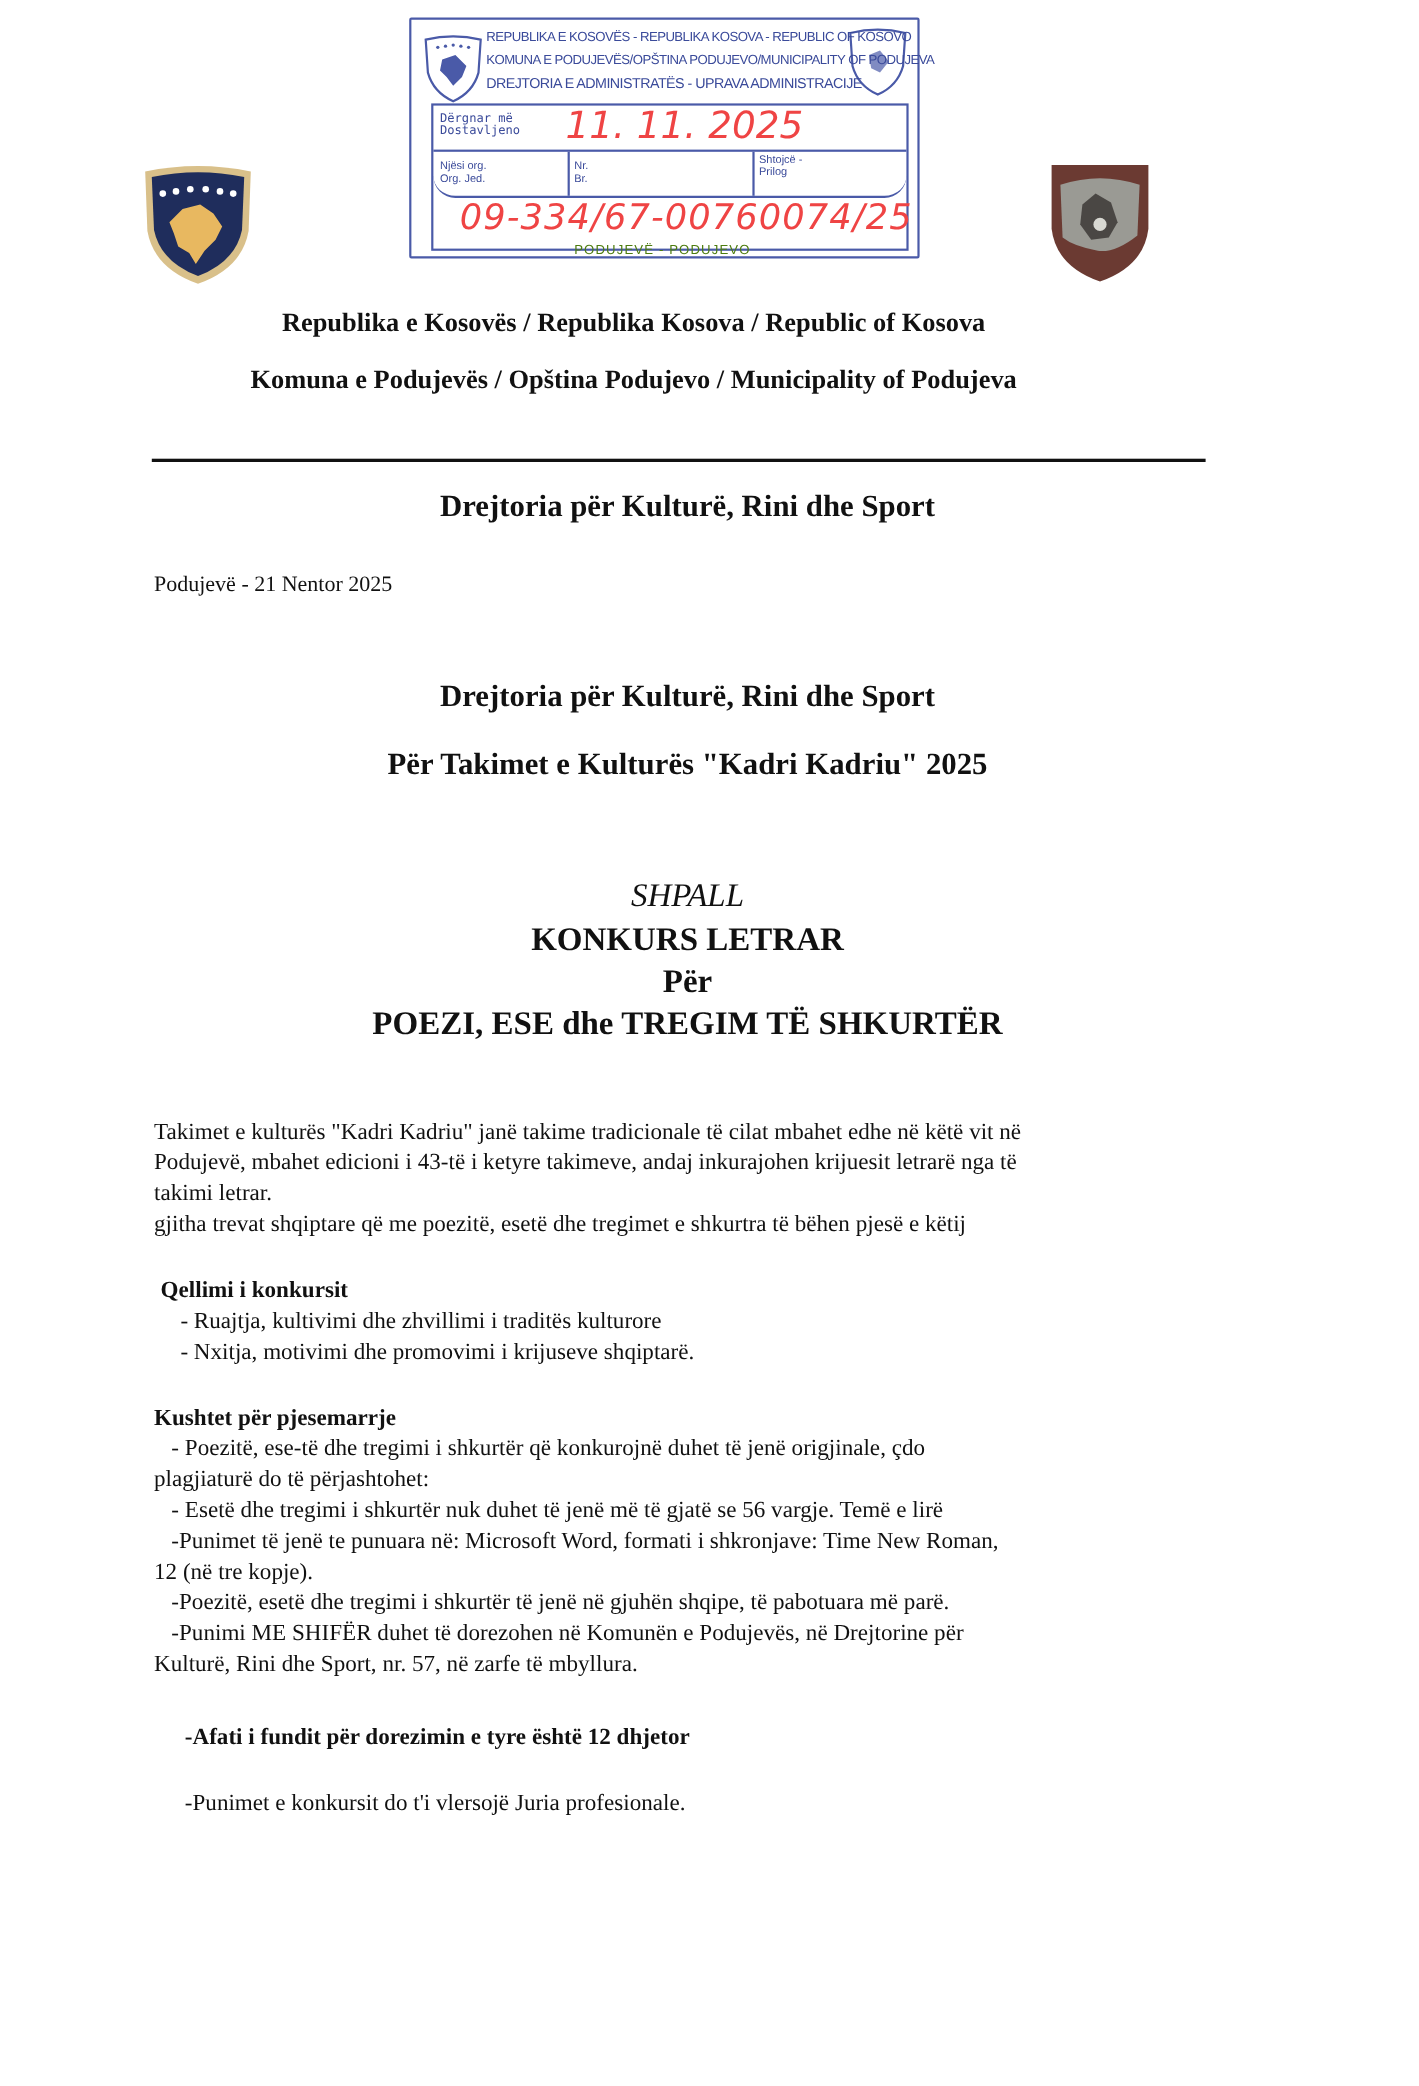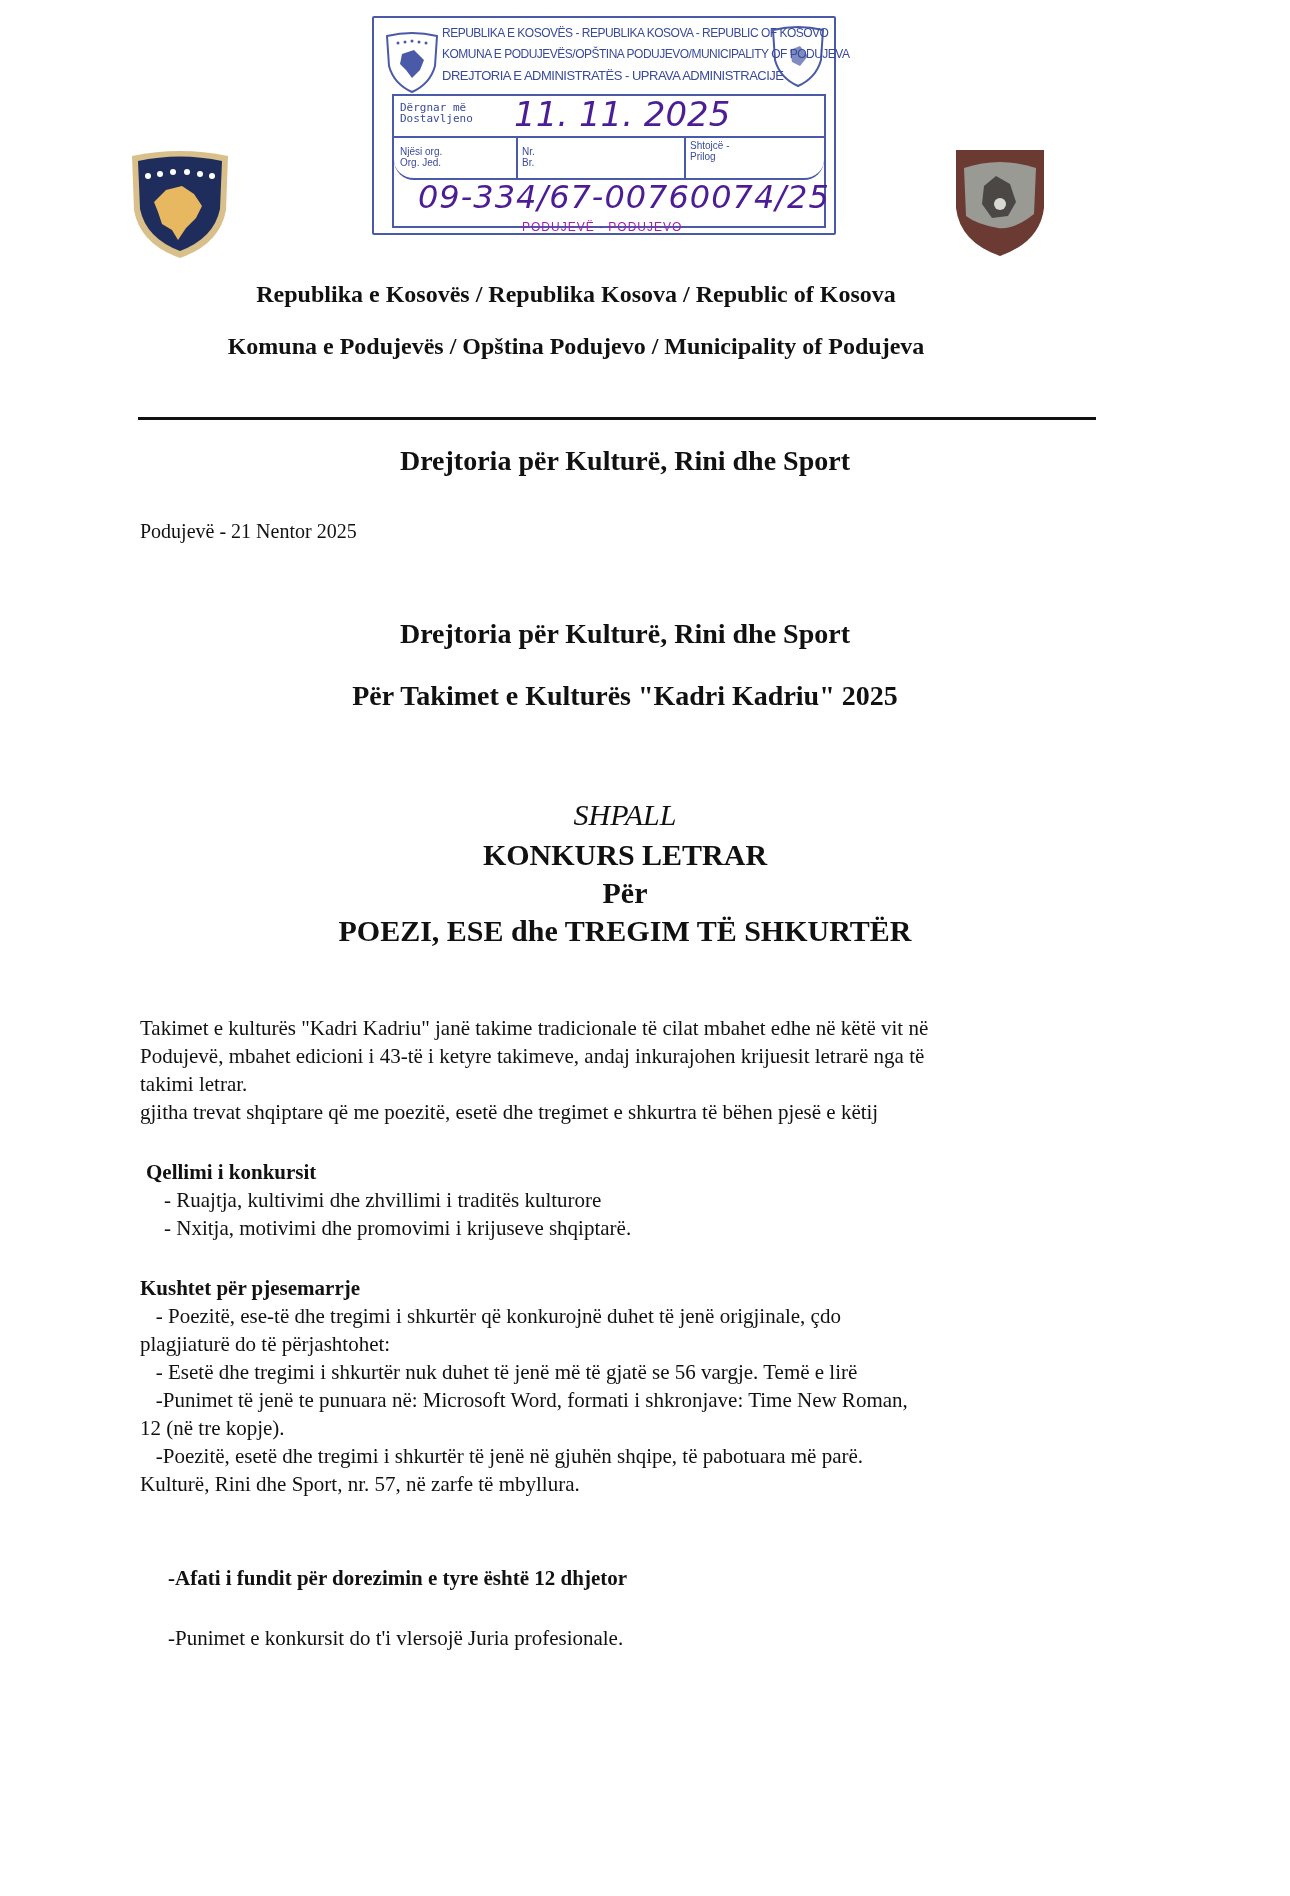--- a/index.html
+++ b/index.html
@@ -5,22 +5,22 @@
   html,body{margin:0;padding:0;background:#fff;}
   body{width:1290px;height:1896px;position:relative;overflow:hidden;font-family:"Liberation Serif",serif;color:#111;}
   .abs{position:absolute;}
   
   .stamp{left:372px;top:6px;width:468px;height:236px;color:#3a4a9a;padding-left:39px;}
   .stamp-frame{position:absolute;left:0;top:10px;width:460px;height:215px;border:2px solid #4a5aa8;border-radius:2px;}
   .stamp-line{position:absolute;left:70px;width:320px;text-align:center;font-family:"Liberation Sans",sans-serif;font-size:12px;letter-spacing:-0.5px;white-space:nowrap;color:#3a4a9a;}
   .stamp-table{position:absolute;left:20px;top:88px;width:430px;height:130px;border:2px solid #4a5aa8;}
   .stamp-row{position:absolute;left:0;width:100%;border-bottom:2px solid #4a5aa8;}
   .stamp-cell-label{position:absolute;font-family:"Liberation Sans",sans-serif;font-size:10px;line-height:11px;color:#3a4a9a;}
-  .hand{position:absolute;font-family:"DejaVu Sans",sans-serif;font-style:italic;font-weight:300;color:#4c1d95;white-space:nowrap;}
-  .stamp-bottom{position:absolute;left:150px;top:214px;font-family:"Liberation Sans",sans-serif;font-size:12px;color:#a21caf;letter-spacing:1px;}
+  .hand{position:absolute;font-family:"DejaVu Sans",sans-serif;font-style:italic;font-weight:300;color:#ef4444;white-space:nowrap;}
+  .stamp-bottom{position:absolute;left:150px;top:214px;font-family:"Liberation Sans",sans-serif;font-size:12px;color:#4d7c0f;letter-spacing:1px;}
   
   .hdr{left:0;width:1152px;text-align:center;font-weight:bold;font-size:24px;}
   .rule{left:138px;top:417px;width:958px;height:3px;background:#111;}
   .h-sub{font-size:28px;font-weight:bold;}
   .date{left:140px;top:520px;font-size:20px;}
   .center{left:0;width:1290px;text-align:center;}
   .body-text{left:140px;width:945px;font-size:21px;line-height:28px;}
   .section-title{font-weight:bold;font-size:21px;}
   .list-line{font-size:21px;line-height:28px;white-space:nowrap;}
 </style>
@@ -130,18 +130,19 @@
 </div>
 
 <div class="abs body-text" style="top:1274px;">
   <div class="section-title">Kushtet për pjesemarrje</div>
   <div class="list-line" style="white-space:pre;">   - Poezitë, ese-të dhe tregimi i shkurtër që konkurojnë duhet të jenë origjinale, çdo</div>
   <div class="list-line" style="white-space:pre;">plagjiaturë do të përjashtohet:</div>
   <div class="list-line" style="white-space:pre;">   - Esetë dhe tregimi i shkurtër nuk duhet të jenë më të gjatë se 56 vargje. Temë e lirë</div>
   <div class="list-line" style="white-space:pre;">   -Punimet të jenë te punuara në: Microsoft Word, formati i shkronjave: Time New Roman,</div>
   <div class="list-line" style="white-space:pre;">12 (në tre kopje).</div>
   <div class="list-line" style="white-space:pre;">   -Poezitë, esetë dhe tregimi i shkurtër të jenë në gjuhën shqipe, të pabotuara më parë.</div>
+  <div class="list-line" style="white-space:pre;">   -Punimi ME SHIFËR duhet të dorezohen në Komunën e Podujevës, në Drejtorine për</div>
   <div class="list-line" style="white-space:pre;">Kulturë, Rini dhe Sport, nr. 57, në zarfe të mbyllura.</div>
 </div>
 
 <div class="abs" style="left:168px;top:1566px;font-size:21px;font-weight:bold;">-Afati i fundit për dorezimin e tyre është 12 dhjetor</div>
 
 <div class="abs" style="left:168px;top:1626px;font-size:21px;">-Punimet e konkursit do t'i vlersojë Juria profesionale.</div>
 
 </body></html>

